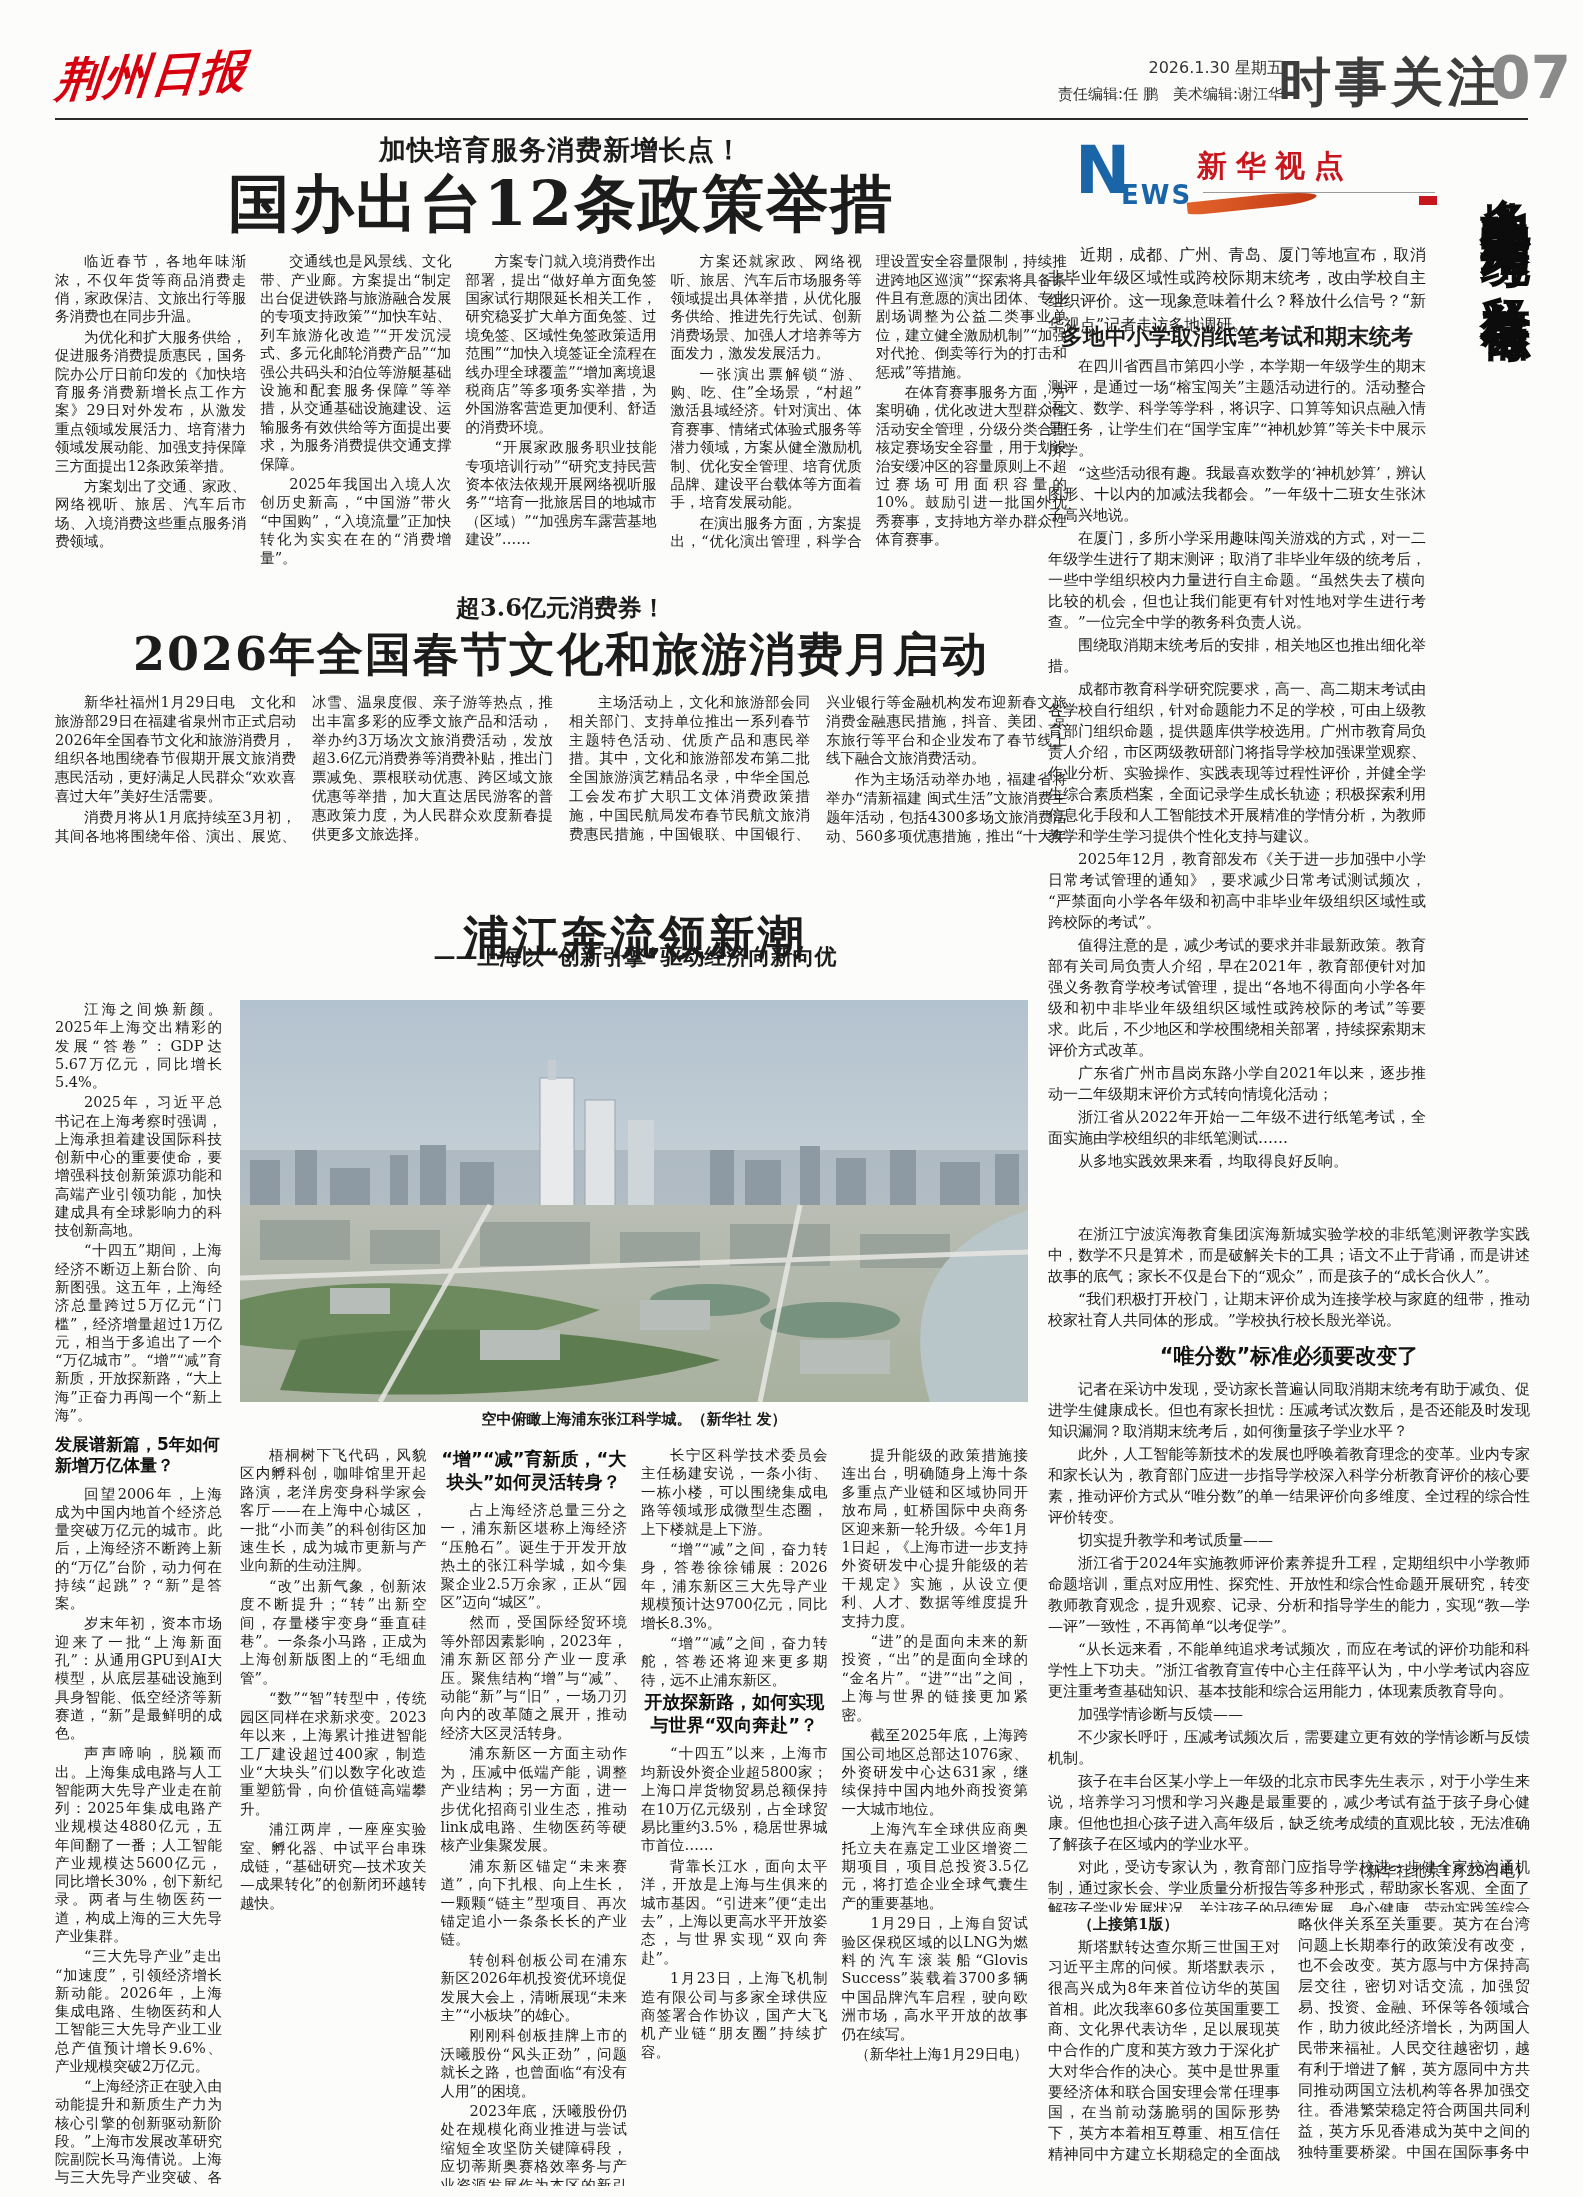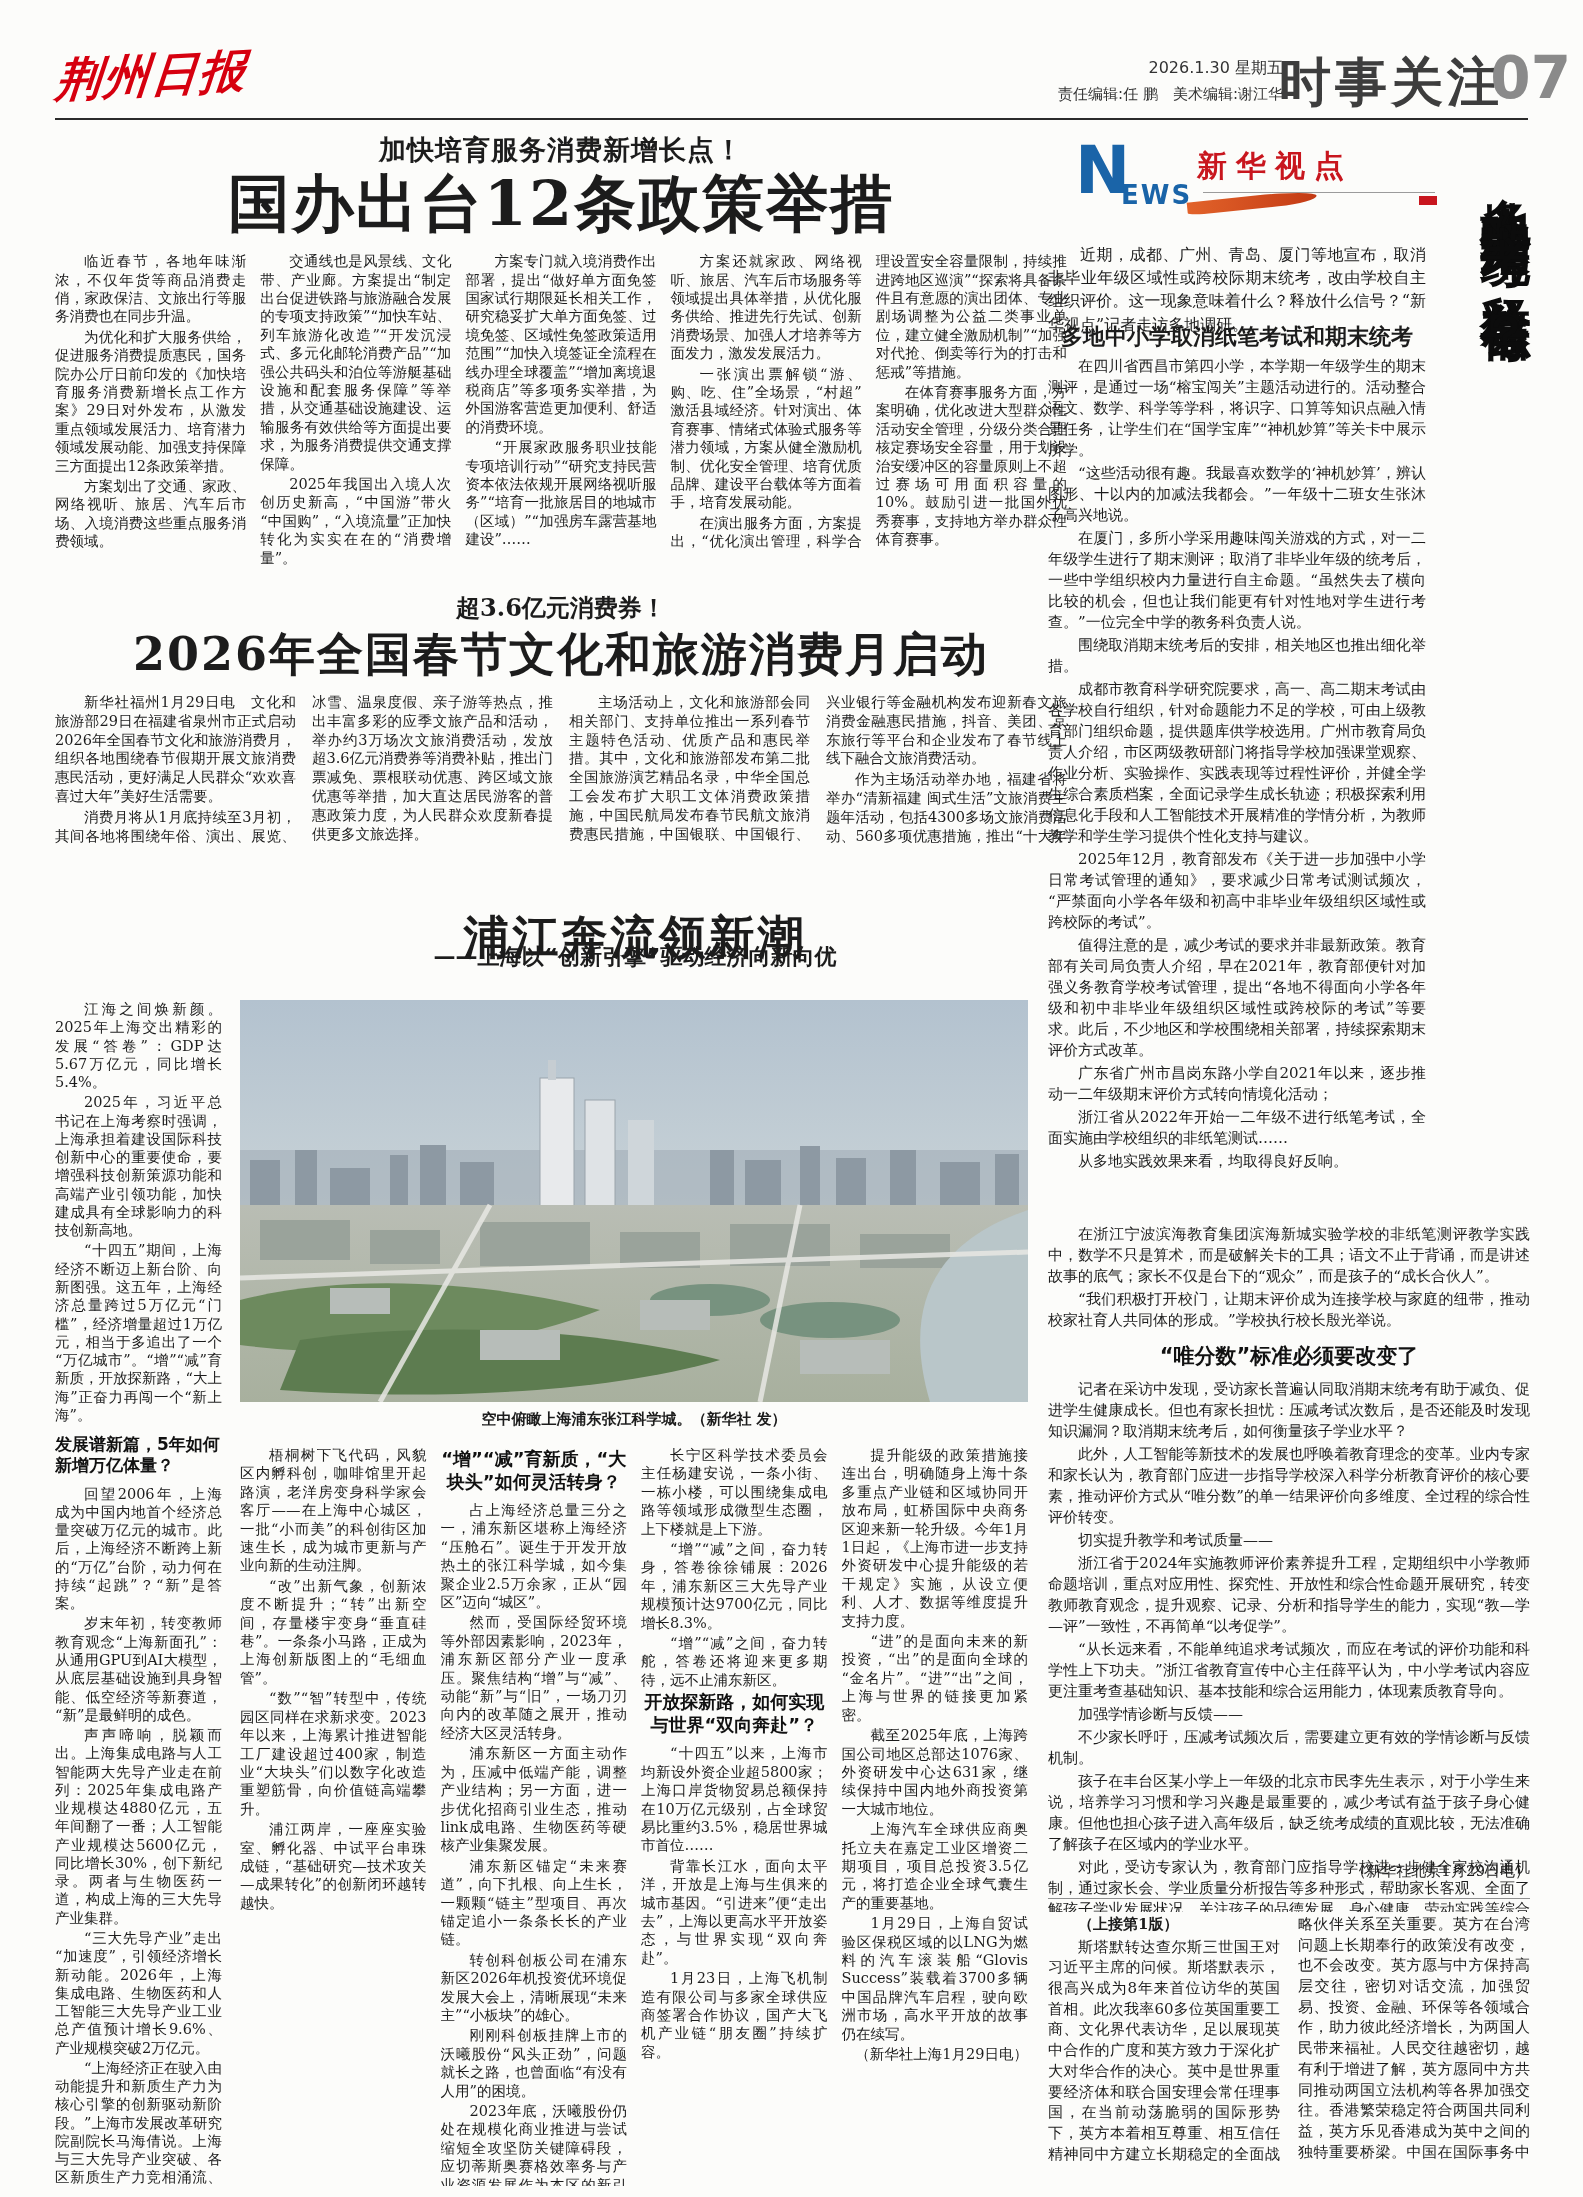--- a/index.html
+++ b/index.html
@@ -115,21 +115,21 @@
   </section>
 
   <h1 class="abs" id="pj-headline">浦江奔流领新潮</h1>
   <div class="abs" id="pj-subtitle">——上海以“创新引擎”驱动经济向新向优</div>
   <div class="abs" id="pj-leftcol">
       <p class="para">江海之间焕新颜。2025年上海交出精彩的发展“答卷”：GDP达5.67万亿元，同比增长5.4%。</p>
       <p class="para">2025年，习近平总书记在上海考察时强调，上海承担着建设国际科技创新中心的重要使命，要增强科技创新策源功能和高端产业引领功能，加快建成具有全球影响力的科技创新高地。</p>
       <p class="para">“十四五”期间，上海经济不断迈上新台阶、向新图强。这五年，上海经济总量跨过5万亿元“门槛”，经济增量超过1万亿元，相当于多追出了一个“万亿城市”。“增”“减”育新质，开放探新路，“大上海”正奋力再闯一个“新上海”。</p>
       <div class="col-subhead">发展谱新篇，5年如何新增万亿体量？</div>
       <p class="para">回望2006年，上海成为中国内地首个经济总量突破万亿元的城市。此后，上海经济不断跨上新的“万亿”台阶，动力何在持续“起跳”？“新”是答案。</p>
-      <p class="para">岁末年初，转变教师教育观念“上海新面孔”：从通用GPU到AI大模型，从底层基础设施到具身智能、低空经济等新赛道，“新”是最鲜明的成色。</p>
+      <p class="para">岁末年初，资本市场迎来了一批“上海新面孔”：从通用GPU到AI大模型，从底层基础设施到具身智能、低空经济等新赛道，“新”是最鲜明的成色。</p>
       <p class="para">声声啼响，脱颖而出。上海集成电路与人工智能两大先导产业走在前列：2025年集成电路产业规模达4880亿元，五年间翻了一番；人工智能产业规模达5600亿元，同比增长30%，创下新纪录。两者与生物医药一道，构成上海的三大先导产业集群。</p>
       <p class="para">“三大先导产业”走出“加速度”，引领经济增长新动能。2026年，上海集成电路、生物医药和人工智能三大先导产业工业总产值预计增长9.6%、产业规模突破2万亿元。</p>
       <p class="para">“上海经济正在驶入由动能提升和新质生产力为核心引擎的创新驱动新阶段。”上海市发展改革研究院副院长马海倩说。上海与三大先导产业突破、各区新质生产力竞相涌流、集群效应释放密不可分。</p>
     </div>
 
   <div class="abs" id="pj-photo">
     <svg width="788" height="402" viewBox="0 0 788 402">
       <defs>
         <linearGradient id="sky" x1="0" y1="0" x2="0" y2="1">
           <stop offset="0" stop-color="#b3c2cf"></stop>

